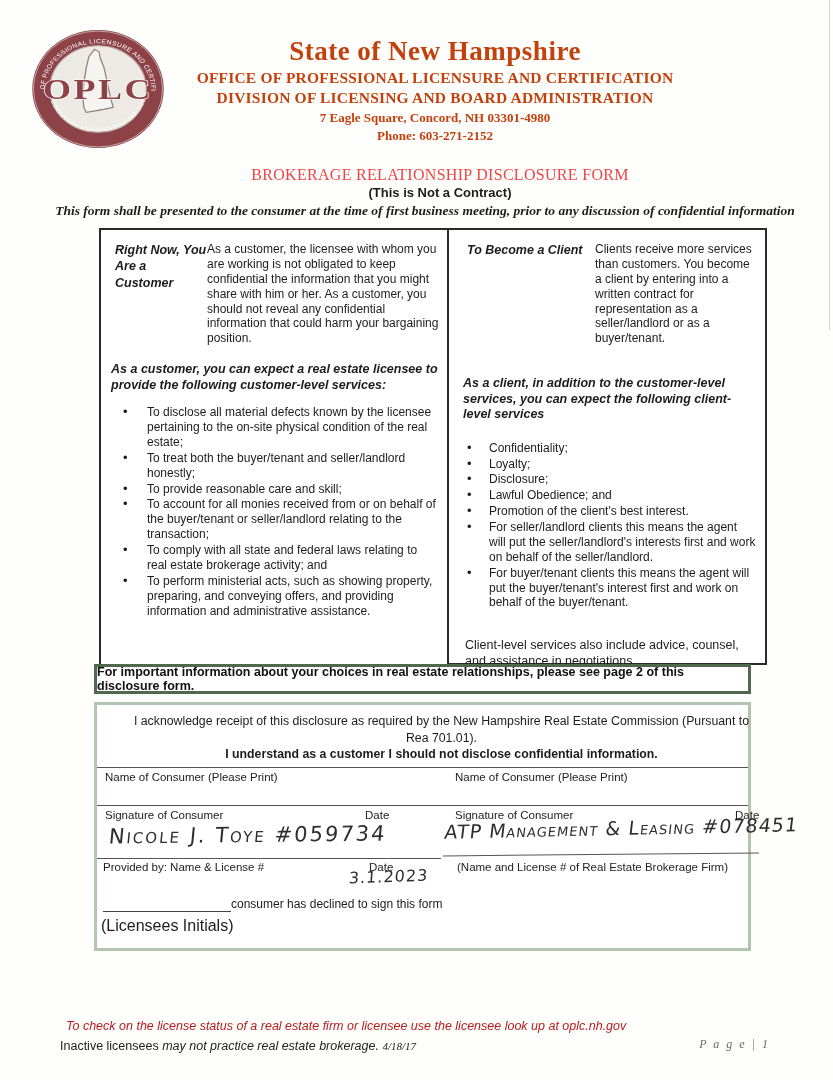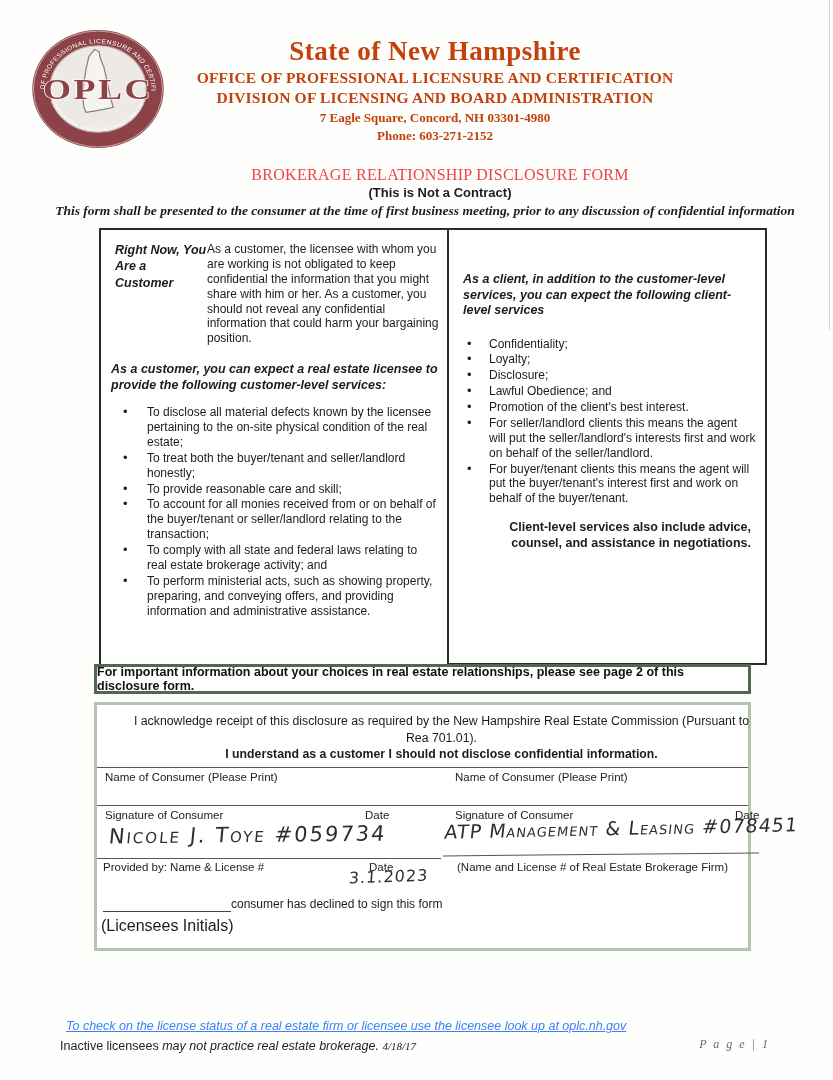--- a/index.html
+++ b/index.html
@@ -35,21 +35,21 @@
   .box-client .box-intro { max-width:168px; }
   .services-heading { font-weight:bold; font-style:italic; font-size:12.5px; margin-top:14px; }
   .box-customer .services-heading { margin-top:16px; }
   .box-client   .services-heading { margin-top:30px; padding-left:4px; }
   ul.bullets { list-style:none; margin:12px 0 0 0; padding:0; }
   ul.bullets li { position:relative; padding-left:36px; margin-bottom:1px; }
   ul.bullets li::before { content:"\2022"; position:absolute; left:12px; top:-1px; font-size:13px; }
   .box-client ul.bullets { margin-top:18px; }
   .box-client ul.bullets li { padding-left:30px; }
   .box-client ul.bullets li::before { left:8px; }
-  .client-footer { font-weight:bold; text-align:right; margin-top:14px; font-size:12.5px; padding:0 6px; }
+  .client-footer { font-weight:normal; text-align:left; margin-top:28px; font-size:12.5px; padding:0 6px; }
 
   
   .banner { position:absolute; left:94px; top:664px; width:651px; height:24px; background:#fff;
             border:3px solid #51684f; display:flex; align-items:center; justify-content:center;
             font-weight:bold; font-size:12.5px; color:#111; }
 
   
   .ack-box { position:absolute; left:94px; top:702px; width:651px; height:243px; background:#fff;
              border:3px solid #b3c5ae; font-size:11.5px; }
   .ack-text { position:absolute; left:10px; top:8px; width:631px; text-align:center; font-size:12.3px; line-height:1.35;margin-left:19px; }
@@ -72,21 +72,21 @@
   .hand { position:absolute; font-family:"DejaVu Sans", sans-serif; font-variant:small-caps;
           color:#2e2e2e; white-space:nowrap; }
   .hand-sig-l  { left:12px;  top:118px; font-size:21px; letter-spacing:2px; transform:skewX(-6deg) rotate(-0.6deg); }
   .hand-sig-r  { left:348px; top:112px; font-size:19px; letter-spacing:1px; transform:skewX(-8deg) rotate(-1.2deg); }
   .hand-date   { left:252px; top:162px; font-size:16px; letter-spacing:1px; transform:skewX(-6deg) rotate(-2deg); }
   .declined { position:absolute; left:6px; top:192px; font-size:12px; }
   .declined .blank { display:inline-block; width:128px; border-bottom:1.5px solid #444; }
   .licensee-initials { position:absolute; left:4px; top:212px; font-size:16px; }
 
   
-  .foot-1 { position:absolute; left:66px; top:1019px; font-size:12.5px; font-style:italic; color:#3b82f6;text-decoration:underline; }
+  .foot-1 { position:absolute; left:66px; top:1019px; font-size:12.5px; font-style:italic; color:#b91c1c; }
   .foot-2 { position:absolute; left:60px; top:1039px; font-size:12.5px; color:#222; }
   .foot-2 .it { font-style:italic; }
   .foot-2 .rev { font-family:"Liberation Serif", serif; font-style:italic; font-size:11px; }
   .page-label { position:absolute; left:660px; top:1037px; width:110px; text-align:right;
                 font-family:"Liberation Serif", serif; font-style:italic; font-size:12px;
                 color:#6b6b6b; letter-spacing:2px; }
   .scan-edge { position:absolute; right:3px; top:0; width:1px; height:330px; background:#d6d6d6; }
 </style>
 </head>
 <body>
@@ -134,20 +134,24 @@
     <li><span>To disclose all material defects known by the licensee pertaining to the on-site physical condition of the real estate;</span></li>
         <li><span>To treat both the buyer/tenant and seller/landlord honestly;</span></li>
         <li><span>To provide reasonable care and skill;</span></li>
         <li><span>To account for all monies received from or on behalf of the buyer/tenant or seller/landlord relating to the transaction;</span></li>
         <li><span>To comply with all state and federal laws relating to real estate brokerage activity; and</span></li>
         <li><span>To perform ministerial acts, such as showing property, preparing, and conveying offers, and providing information and administrative assistance.</span></li>
       </ul>
   </div>
 
   <div class="box box-client">
+    <div class="box-top">
+      <div class="box-heading">To Become a Client</div>
+      <div class="box-intro">Clients receive more services than customers. You become a client by entering into a written contract for representation as a seller/landlord or as a buyer/tenant.</div>
+    </div>
     <div class="services-heading">As a client, in addition to the customer-level services, you can expect the following client-level services</div>
     <ul class="bullets">
 
     <li><span>Confidentiality;</span></li>
         <li><span>Loyalty;</span></li>
         <li><span>Disclosure;</span></li>
         <li><span>Lawful Obedience; and</span></li>
         <li><span>Promotion of the client's best interest.</span></li>
         <li><span>For seller/landlord clients this means the agent will put the seller/landlord's interests first and work on behalf of the seller/landlord.</span></li>
         <li><span>For buyer/tenant clients this means the agent will put the buyer/tenant's interest first and work on behalf of the buyer/tenant.</span></li>

